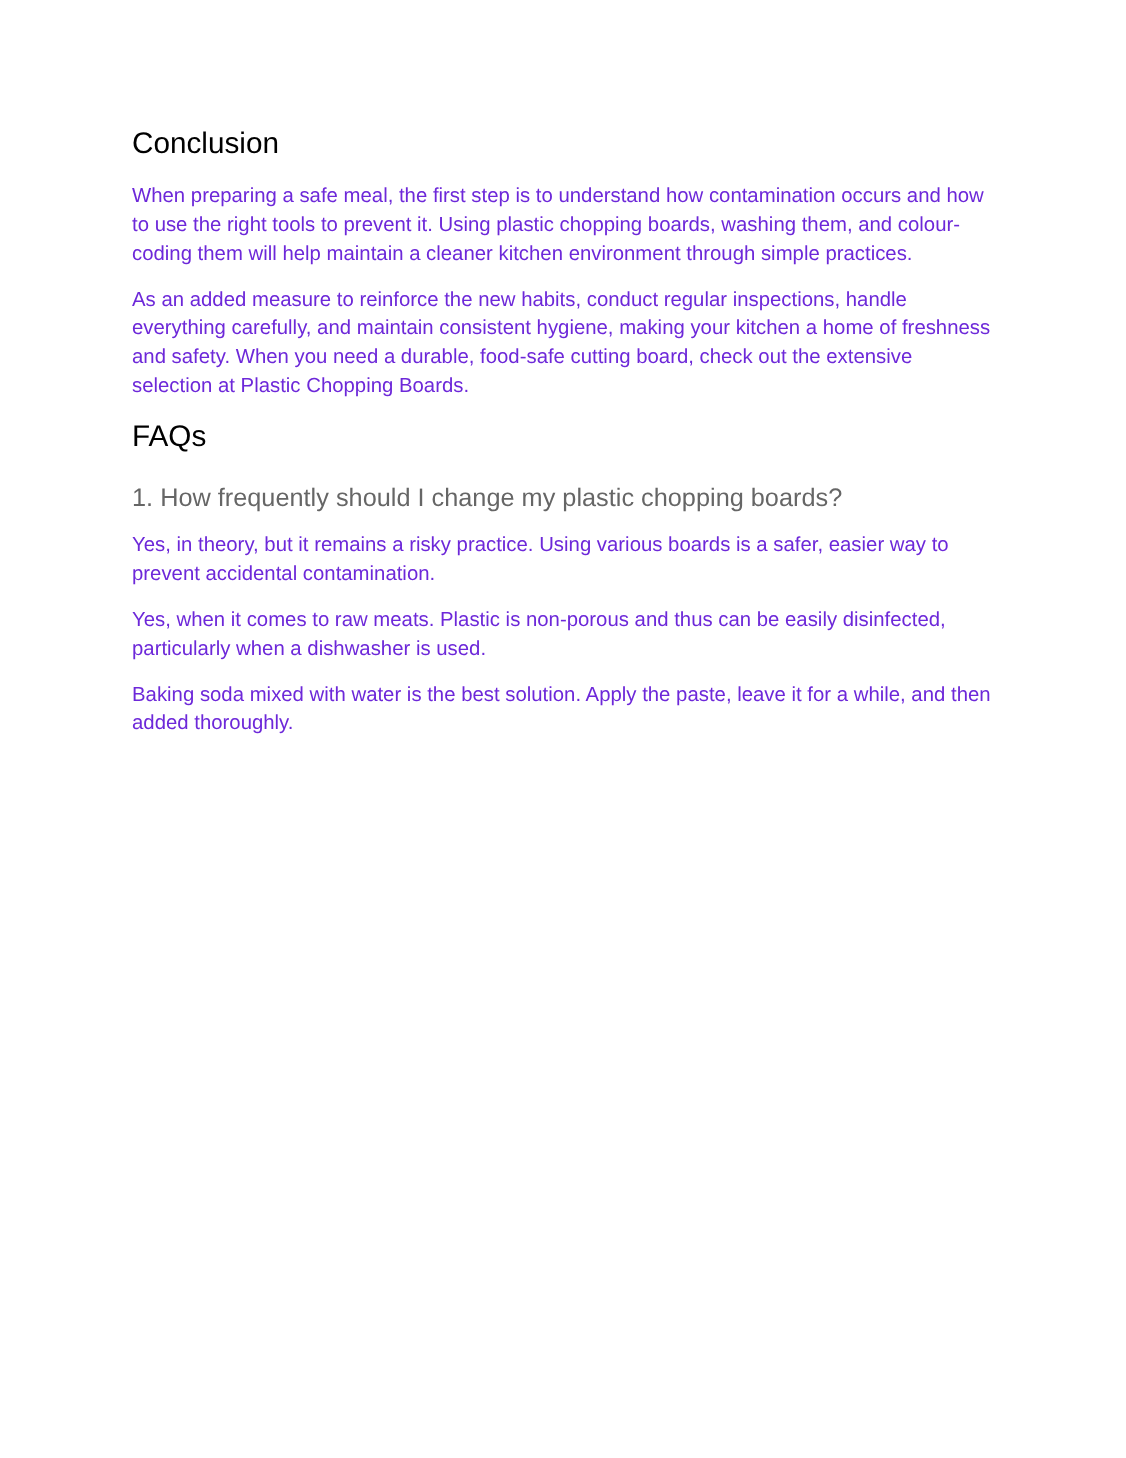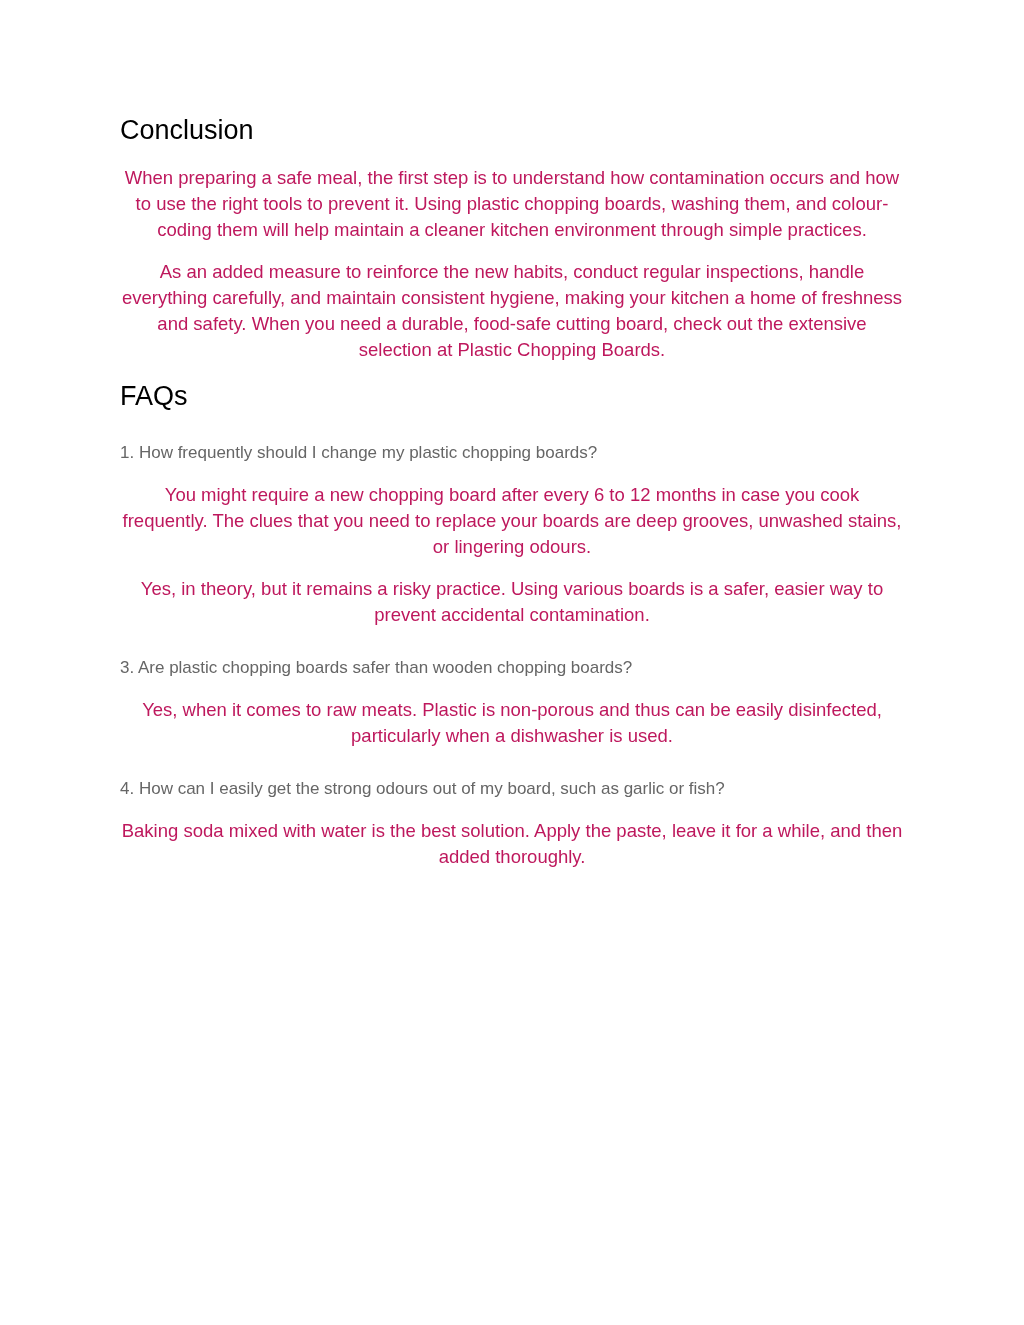--- a/index.html
+++ b/index.html
@@ -23,54 +23,50 @@
     font-size: 27px;
     line-height: 34px;
     font-weight: 400;
     color: #000000;
     margin: 0 0 18px 0;
   }
   .h2.later {
     margin-top: 12px;
   }
   .h3 {
-    font-size: 17px;
+    font-size: 23px;
     line-height: 31px;
     font-weight: 400;
     color: #666666;
     margin: 24px 0 14px 0;
   }
   .para {
     font-size: 18.5px;
     line-height: 26px;
     font-weight: 400;
-    color: #be185d;
+    color: #6d28d9;
     margin: 0 4px 16px 0;
-    text-align: center;
   }
 </style>
 </head>
 <body>
 
 <div class="page">
   <div class="content">
 
     <div class="h2">Conclusion</div>
 
     <p class="para">When preparing a safe meal, the first step is to understand how contamination occurs and how to use the right tools to prevent it. Using plastic chopping boards, washing them, and colour-coding them will help maintain a cleaner kitchen environment through simple practices.</p>
 
     <p class="para">As an added measure to reinforce the new habits, conduct regular inspections, handle everything carefully, and maintain consistent hygiene, making your kitchen a home of freshness and safety. When you need a durable, food-safe cutting board, check out the extensive selection at Plastic Chopping Boards.</p>
 
     <div class="h2 later">FAQs</div>
 
     <div class="h3">1. How frequently should I change my plastic chopping boards?</div>
-    <p class="para">You might require a new chopping board after every 6 to 12 months in case you cook frequently. The clues that you need to replace your boards are deep grooves, unwashed stains, or lingering odours.</p>
 
     <p class="para">Yes, in theory, but it remains a risky practice. Using various boards is a safer, easier way to prevent accidental contamination.</p>
 
-    <div class="h3">3. Are plastic chopping boards safer than wooden chopping boards?</div>
     <p class="para">Yes, when it comes to raw meats. Plastic is non-porous and thus can be easily disinfected, particularly when a dishwasher is used.</p>
 
-    <div class="h3">4. How can I easily get the strong odours out of my board, such as garlic or fish?</div>
     <p class="para">Baking soda mixed with water is the best solution. Apply the paste, leave it for a while, and then added thoroughly.</p>
 
   </div>
 </div>
 
 </body></html>

